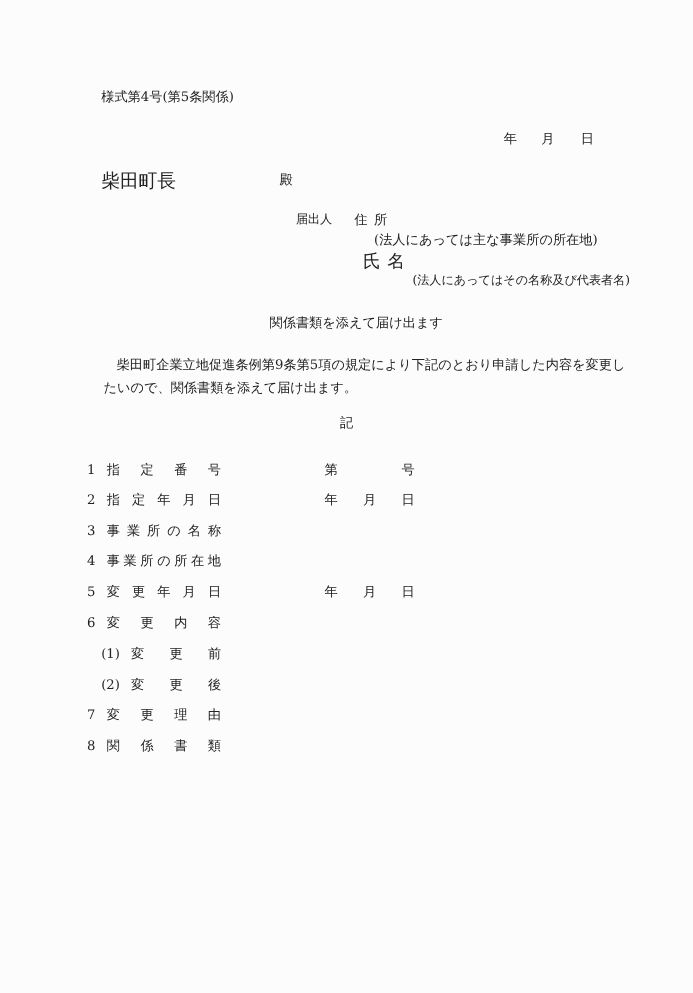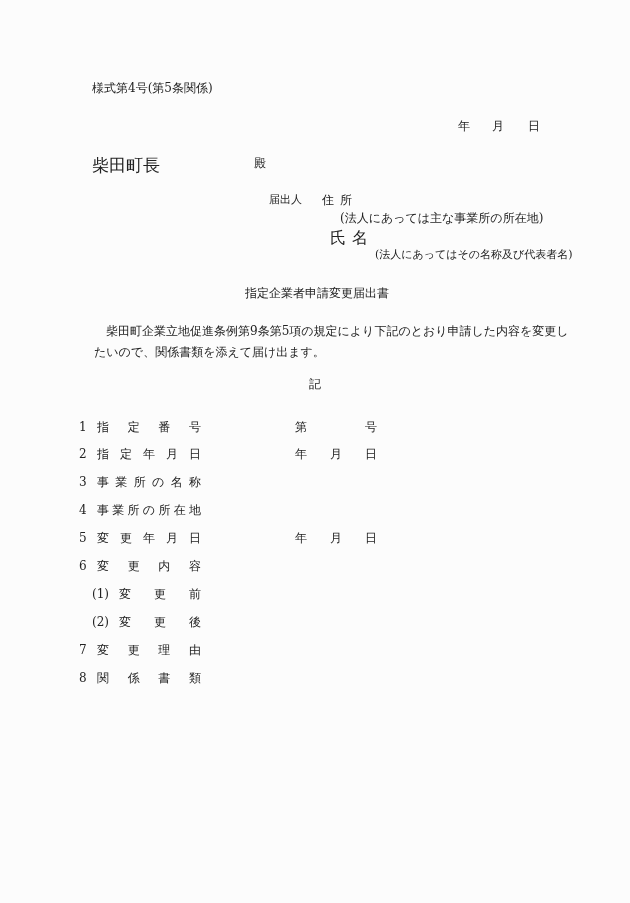--- a/index.html
+++ b/index.html
@@ -63,21 +63,21 @@
 
 <div class="abs addressee">柴田町長</div>
 <div class="abs honorific">殿</div>
 
 <div class="abs applicant-label">届出人</div>
 <div class="abs address-label">住所</div>
 <div class="abs address-note">(法人にあっては主な事業所の所在地)</div>
 <div class="abs name-label">氏名</div>
 <div class="abs name-note">(法人にあってはその名称及び代表者名)</div>
 
-<div class="abs doc-title">指定企業者申請変更届出書</div>
+<div class="abs doc-title">関係書類を添えて届け出ます</div>
 
 <div class="abs body-text">柴田町企業立地促進条例第9条第5項の規定により下記のとおり申請した内容を変更したいので、関係書類を添えて届け出ます。</div>
 
 <div class="abs ki">記</div>
 
 <div id="items">
     <div class="item" style="top: 421px;">
       <span class="num">1</span>
       <span class="label">
         <span>指</span>

